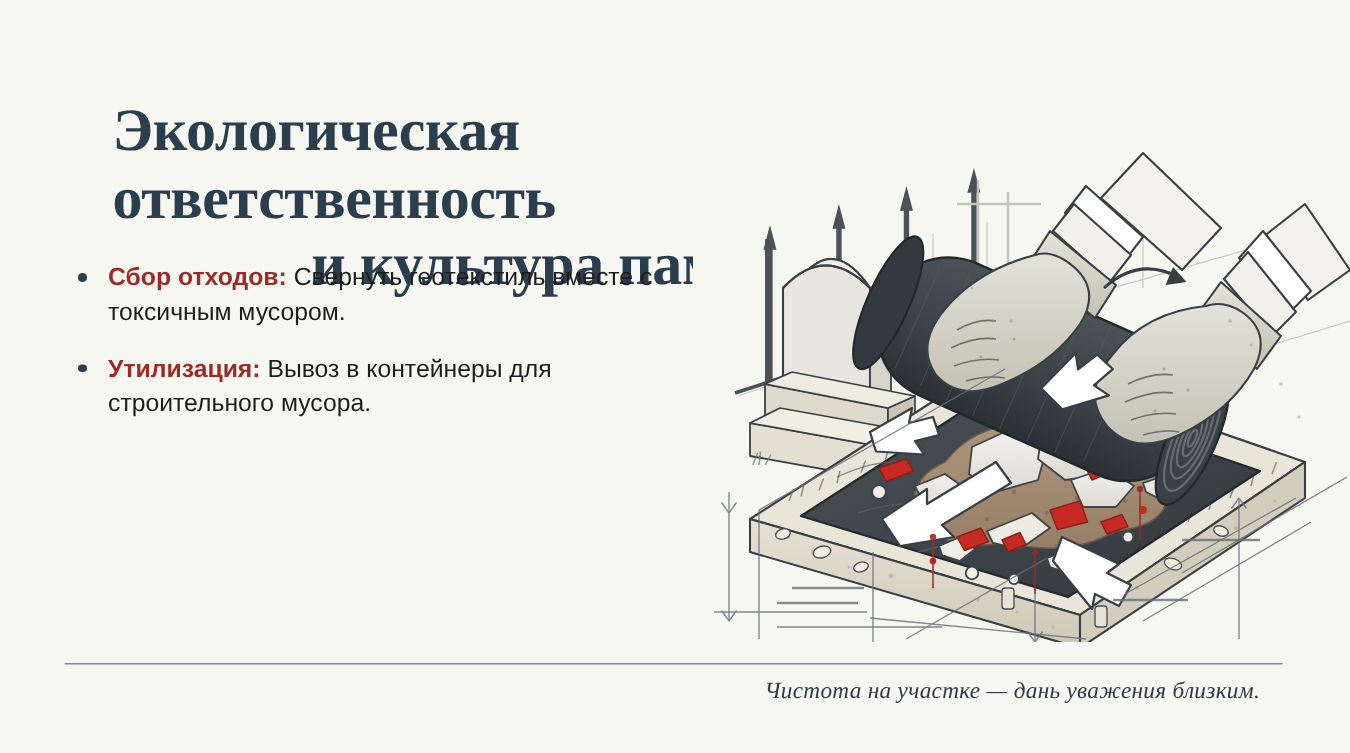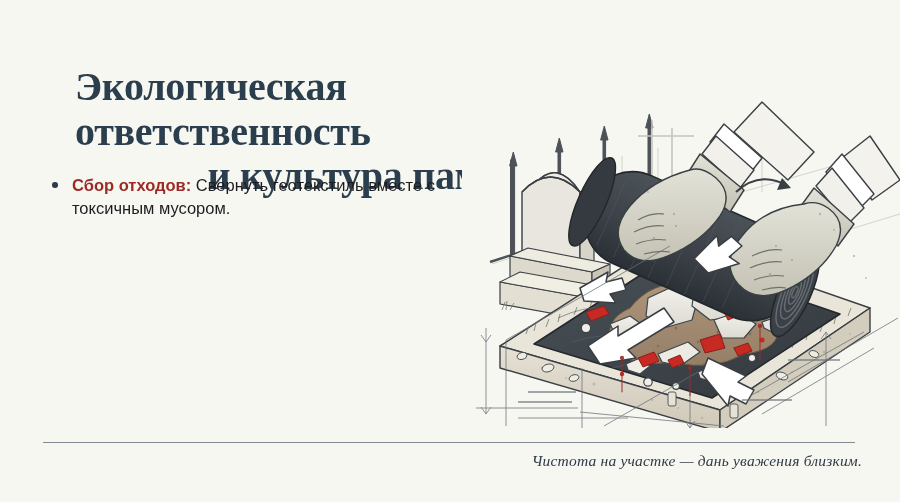--- a/index.html
+++ b/index.html
@@ -50,21 +50,21 @@
   .txt{color:#1d1d1f;}
 
   
   .divider{
     position:absolute;left:43px;top:442px;width:812px;height:1.4px;
     background:#5b6470;opacity:.75;
   }
 
   
   .footer{
-    position:absolute;right:38px;top:452px;
+    position:absolute;right:60px;top:452px;
     font-family:"Liberation Serif",serif;
     font-style:italic;
     font-size:15.5px;
     color:#2e3a45;
     letter-spacing:.2px;
   }
 
   
   .illus{
     position:absolute;left:462px;top:96px;width:440px;height:332px;
@@ -82,20 +82,24 @@
   </h1>
 
   <div class="bullets">
 
     <div class="bullet">
       <span class="dot"></span>
       <span class="lbl">Сбор отходов:</span><span class="txt"> Свернуть геотекстиль вместе с токсичным мусором.</span>
     </div>
 
 
+    <div class="bullet">
+      <span class="dot"></span>
+      <span class="lbl">Утилизация:</span><span class="txt"> Вывоз в контейнеры для строительного мусора.</span>
+    </div>
 
   </div>
 
   <div class="illus">
     <svg viewBox="0 0 440 332" xmlns="http://www.w3.org/2000/svg">
       <defs>
         <linearGradient id="rollG" x1="0" y1="0" x2="0" y2="1">
           <stop offset="0" stop-color="#4b5258"></stop>
           <stop offset="0.55" stop-color="#3c4248"></stop>
           <stop offset="1" stop-color="#2a3035"></stop>

